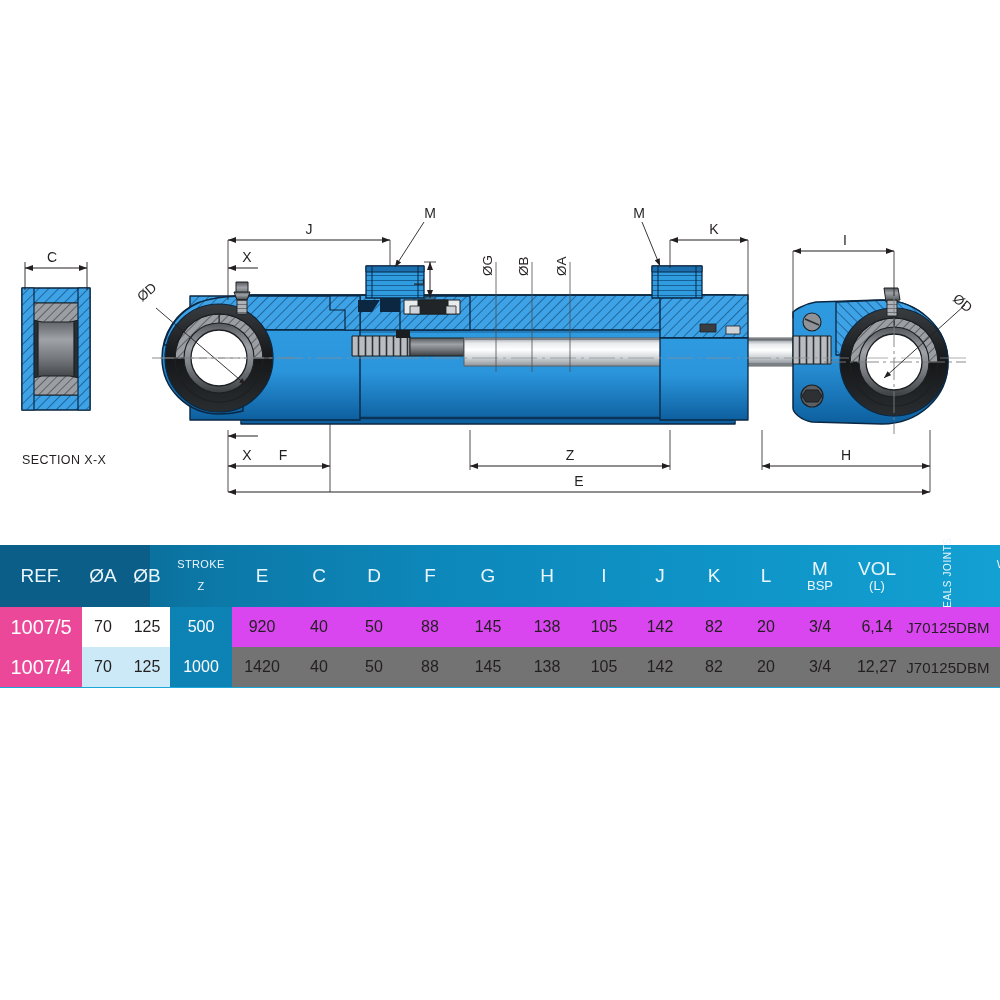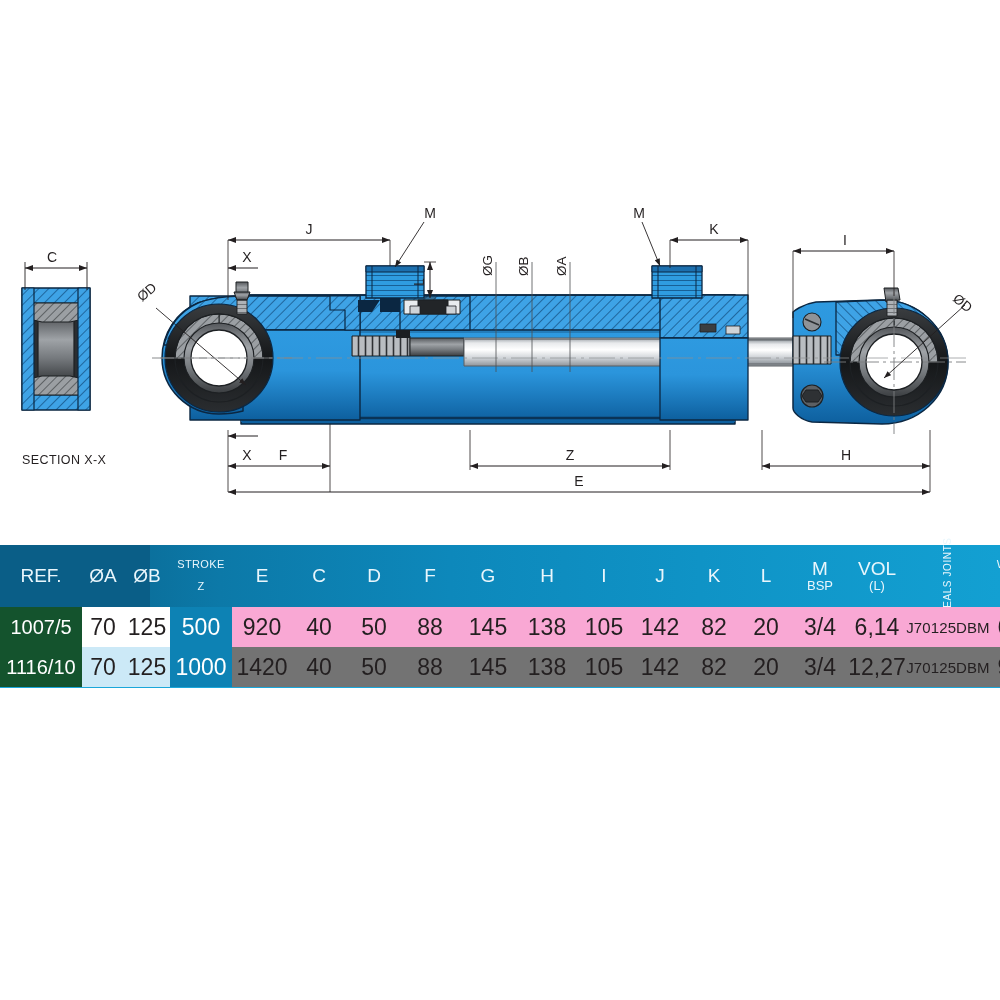--- a/index.html
+++ b/index.html
@@ -24,28 +24,28 @@
   }
   thead th .sub{display:block;font-size:13px;}
   thead th.small{font-size:11px;letter-spacing:.4px;margin-left:26px;}
   thead th.small .sub{font-size:11px;display:block;margin-top:10px;}
   thead th.vert{font-size:10px;letter-spacing:.6px;}
   thead th.vert span{
     display:inline-block;transform:rotate(-90deg);white-space:nowrap;
   }
 
   tbody tr{height:40px;}
-  tbody td{font-size:23px;color:#231f20;}
+  tbody td{font-size:16px;color:#231f20;}
   tbody td.ref{color:#ffffff;font-size:20px;}
   tbody td.seal{font-size:15px;letter-spacing:.1px;}
 
   
-  tr.r0 td{background:#f9a8d4;}
+  tr.r0 td{background:#d946ef;}
   tr.r1 td{background:#737373;}
-  tr.r0 td.ref,tr.r1 td.ref{background:#14532d;}
+  tr.r0 td.ref,tr.r1 td.ref{background:#ec4899;}
   tr.r0 td.stroke,tr.r1 td.stroke{background:#0d82b4;color:#ffffff;text-align:center;}
   tr.r0 td.dia{background:#ffffff;}
   tr.r1 td.dia{background:#cce9f7;}
 
   .tbl-wrap{position:relative;}
   
   .hdr-grad{
     position:absolute;left:0;top:0;width:1000px;height:62px;
     background:linear-gradient(90deg,#0a5e87 0%,#0a6892 8%,#0c79a8 22%,#0d88bb 45%,#0f93c6 70%,#13a0d2 100%);
     z-index:0;
@@ -447,21 +447,21 @@
               <td class="">105</td>
               <td class="">142</td>
               <td class="">82</td>
               <td class="">20</td>
               <td class="">3/4</td>
               <td class="">6,14</td>
               <td class="seal">J70125DBM</td>
               <td class="">62,5</td>
             </tr>
             <tr class="r1">
-              <td class="ref">1116/10</td>
+              <td class="ref">1007/4</td>
               <td class="dia">70</td>
               <td class="dia">125</td>
               <td class="stroke">1000</td>
               <td class="">1420</td>
               <td class="">40</td>
               <td class="">50</td>
               <td class="">88</td>
               <td class="">145</td>
               <td class="">138</td>
               <td class="">105</td>

